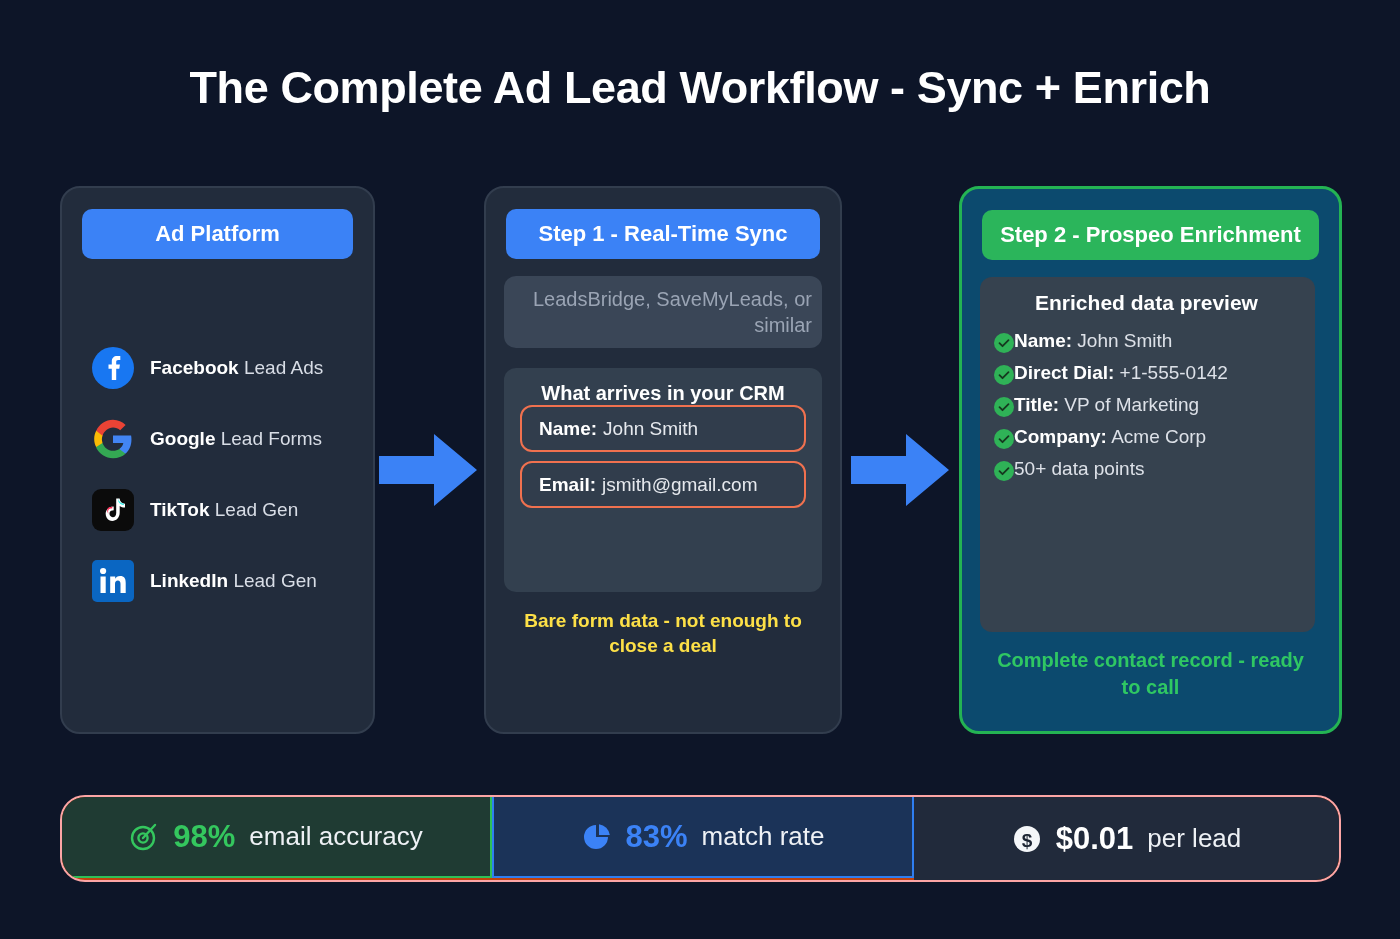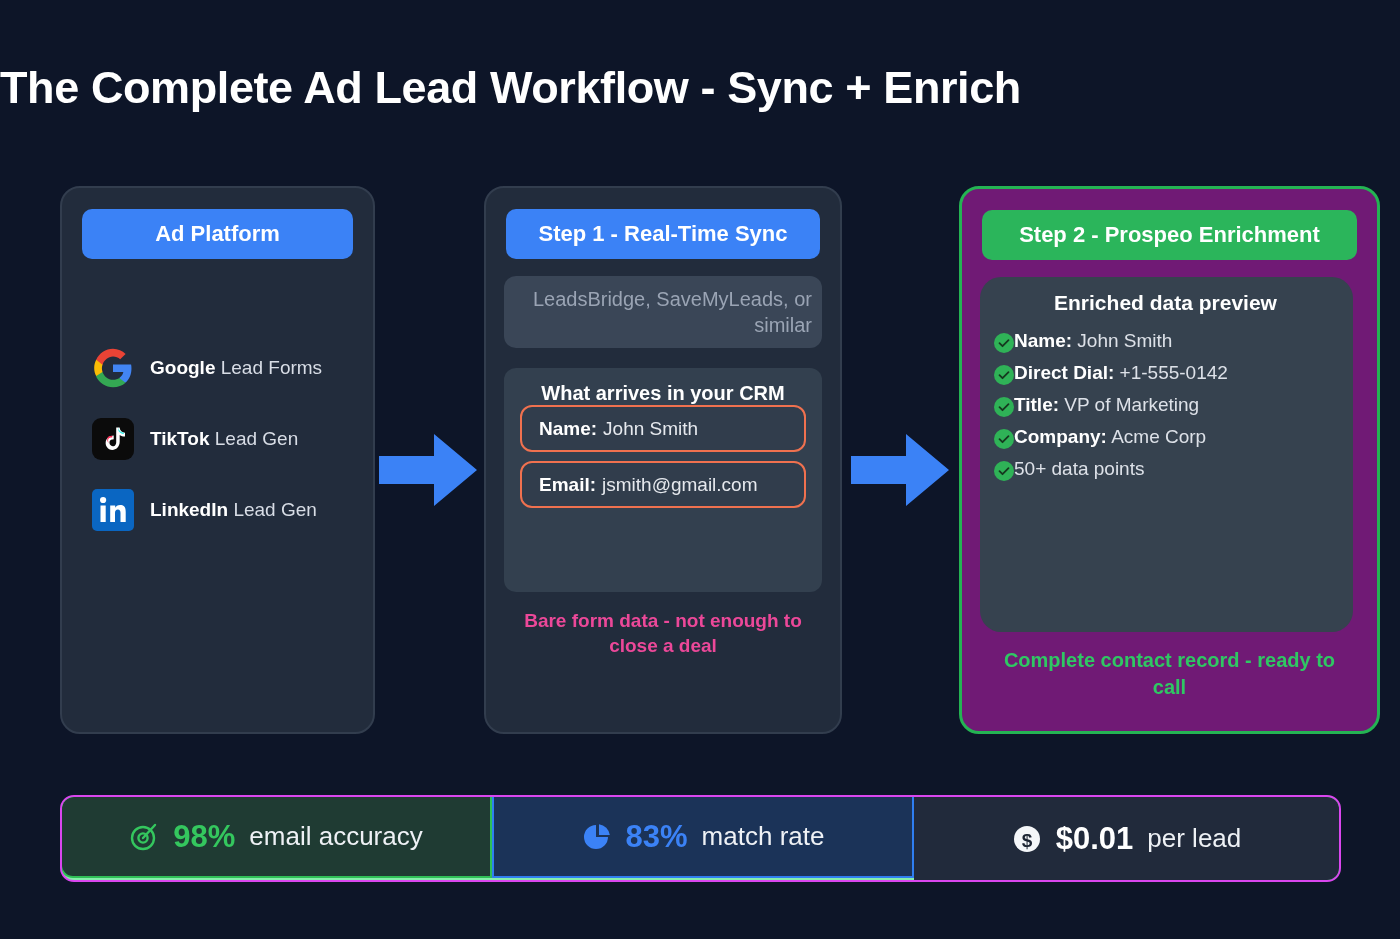--- a/index.html
+++ b/index.html
@@ -7,36 +7,36 @@
     width: 1400px; height: 939px;
     background: #0d1528;
     font-family: "Liberation Sans", sans-serif;
     overflow: hidden;
   }
   .stage { position: relative; width: 1400px; height: 939px; background: #0d1528; }
 
   
   .title {
     position: absolute; left: 0; top: 62px; width: 1400px;
-    text-align: left;
+    text-align: center;
     font-size: 45px; font-weight: bold; color: #ffffff;
     letter-spacing: -0.4px;
   }
 
   
   .card {
     position: absolute; top: 186px;
     border-radius: 20px;
     background: #222c3c;
     border: 2px solid #323d4e;
   }
   #card-1 { left: 60px;  width: 315px; height: 548px; }
   #card-2 { left: 484px; width: 358px; height: 548px; }
-  #card-3 { left: 959px; width: 421px; height: 548px;
-            background: #701a75; border: 3px solid #24b353; }
+  #card-3 { left: 959px; width: 383px; height: 548px;
+            background: #0c4a6e; border: 3px solid #24b353; }
 
   .card-header {
     position: absolute; left: 20px; right: 20px; top: 21px;
     height: 50px; border-radius: 10px;
     display: flex; align-items: center; justify-content: center;
     font-size: 22px; font-weight: bold; color: #ffffff;
   }
   .hdr-blue  { background: #3b82f6; }
   .hdr-green { background: #2bb55b; }
 
@@ -73,27 +73,27 @@
     height: 47px; border-radius: 12px;
     border: 2px solid #f0714f; background: #313d4c;
     display: flex; align-items: center; padding-left: 17px;
     margin-bottom: 9px;
     font-size: 19px; color: #e6e9ee; white-space: nowrap;
   }
   .field b { color: #ffffff; font-weight: bold; margin-right: 6px; }
   .warn-text {
     position: absolute; left: 20px; right: 20px; top: 420px;
     text-align: center; line-height: 1.32;
-    font-size: 19px; font-weight: bold; color: #ec4899;
+    font-size: 19px; font-weight: bold; color: #fde047;
   }
 
   
   .enrich-panel {
     position: absolute; left: 18px; right: 24px; top: 88px;
-    height: 355px; border-radius: 21px; background: #36424f;
+    height: 355px; border-radius: 12px; background: #36424f;
     padding: 14px 16px 0 14px;
   }
   .enrich-title {
     text-align: center; font-size: 21px; font-weight: bold; color: #ffffff;
     margin-bottom: 14px;
   }
   .enrich-row {
     display: flex; align-items: flex-start; margin-bottom: 8px;
   }
   .check {
@@ -113,22 +113,22 @@
   
   .arrow { position: absolute; top: 434px; width: 98px; height: 72px; }
   #arrow-1 { left: 379px; }
   #arrow-2 { left: 851px; }
   .arrow svg { display: block; width: 98px; height: 72px; }
 
   
   .stats-bar {
     position: absolute; left: 60px; top: 795px;
     width: 1281px; height: 87px;
-    border-radius: 14px; overflow: hidden;
-    border: 2px solid #d946ef; background: #86efac;
+    border-radius: 25px; overflow: hidden;
+    border: 2px solid #fca5a5; background: #c2410c;
     display: flex;
   }
   .stat {
     display: flex; align-items: center; justify-content: center; gap: 14px;
     height: 100%;
   }
   .stat-1 { width: 432px; background: #1f3b33; border: 2px solid #2fbf57;
             border-radius: 13px 0 0 13px; margin: -2px 0 -2px -2px; }
   .stat-2 { width: 422px; background: #1b3358; border: 2px solid #2f7ef0;
             margin: -2px 0; }
@@ -146,20 +146,31 @@
 
 <div class="stage">
 
   <div class="title">The Complete Ad Lead Workflow - Sync + Enrich</div>
 
   <div class="card" id="card-1">
     <div class="card-header hdr-blue">Ad Platform</div>
 
     <div class="platform-list">
 
+      <div class="platform-row">
+        <span class="logo">
+          <svg viewBox="0 0 42 42">
+            <circle cx="21" cy="21" r="21" fill="#1877f2"></circle>
+            <path d="M24.2 21.8h3.1l.6-4.2h-3.7v-2.6c0-1.2.4-2.1 2.1-2.1h2V9.1c-.4-.1-1.7-.2-3.2-.2-3.2 0-5.3 1.9-5.3 5.4v3.3h-3.3v4.2h3.3V33h4.4z" fill="#fff"></path>
+          </svg>
+        </span>
+        <span class="platform-label">
+          <b>Facebook</b><span> Lead Ads</span>
+        </span>
+      </div>
 
       <div class="platform-row">
         <span class="logo">
           <svg viewBox="0 0 48 48">
             <path fill="#4285F4" d="M45.1 24.5c0-1.6-.1-3.1-.4-4.5H24v8.5h11.8c-.5 2.7-2 5-4.3 6.6v5.5h7c4.1-3.8 6.6-9.4 6.6-16.1z"></path>
             <path fill="#34A853" d="M24 46c5.8 0 10.7-1.9 14.3-5.2l-7-5.5c-1.9 1.3-4.4 2.1-7.3 2.1-5.6 0-10.3-3.8-12-8.9H4.8v5.6C8.4 41.3 15.6 46 24 46z"></path>
             <path fill="#FBBC05" d="M12 28.5c-.4-1.3-.7-2.7-.7-4.1s.3-2.8.7-4.1v-5.6H4.8C3.3 17.6 2.5 20.7 2.5 24s.8 6.4 2.3 9.2z"></path>
             <path fill="#EA4335" d="M24 10.9c3.2 0 6 1.1 8.2 3.2l6.2-6.2C34.7 4.4 29.8 2 24 2 15.6 2 8.4 6.7 4.8 14.7l7.2 5.6c1.7-5.1 6.4-9.4 12-9.4z"></path>
           </svg>
         </span>

